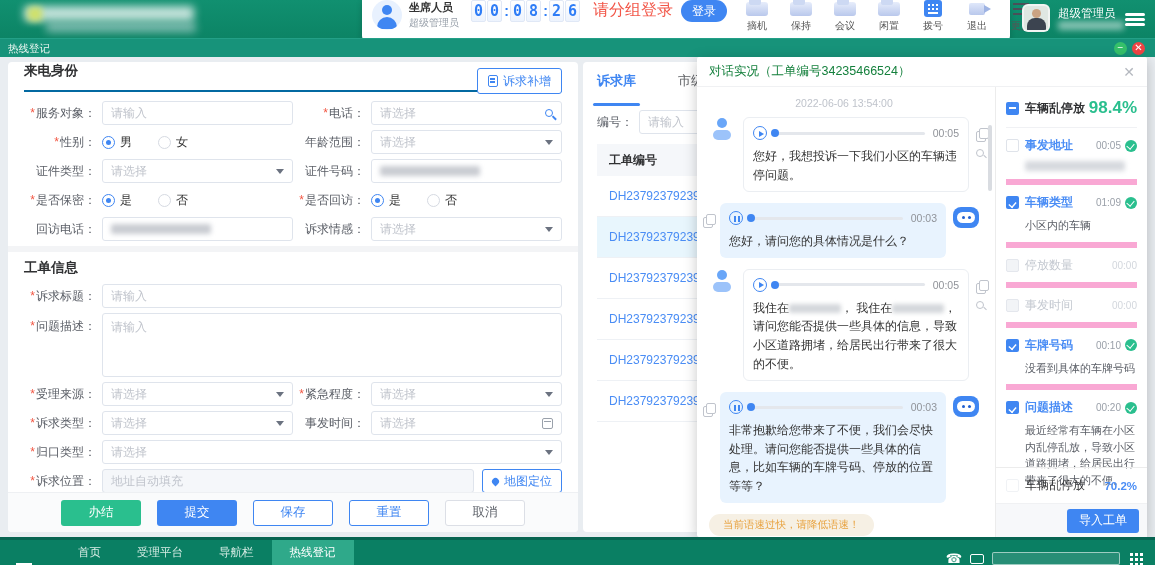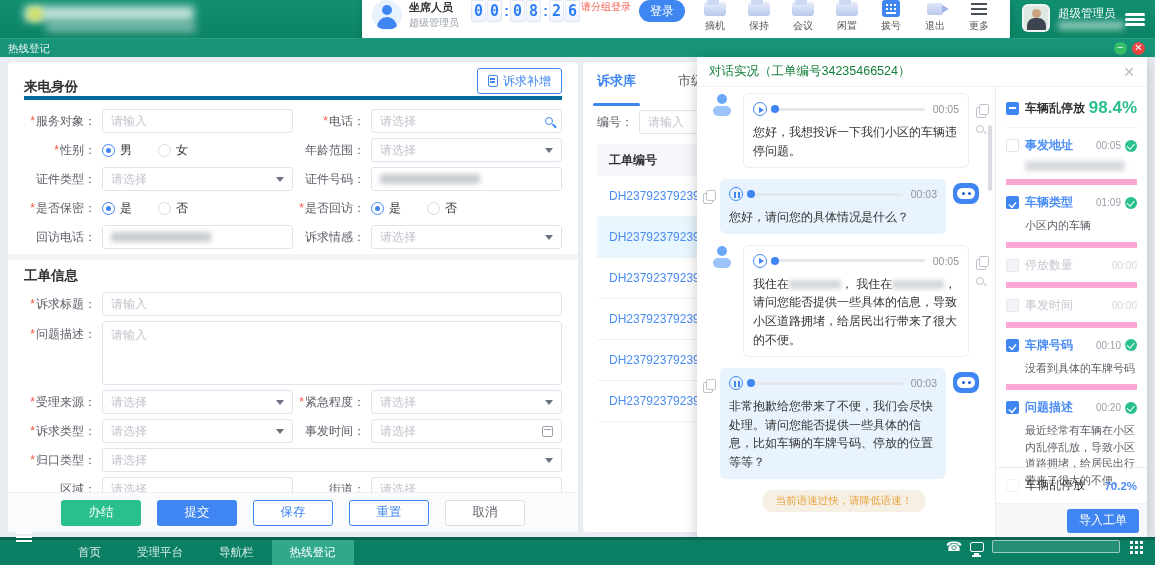--- a/index.html
+++ b/index.html
@@ -14,21 +14,21 @@
   .toolcard{position:absolute;left:362px;top:0;width:648px;height:46px;background:#fff;border-radius:0 0 10px 10px;box-shadow:0 2px 6px rgba(0,0,0,.18);display:flex;align-items:flex-start;padding:0 10px}
   .agent-ic{width:30px;height:30px;border-radius:50%;background:#e8f1fe;position:relative;flex:none;overflow:hidden}
   .agent-ic::before{content:"";position:absolute;left:10px;top:5px;width:10px;height:10px;border-radius:50%;background:#3f86f2}
   .agent-ic::after{content:"";position:absolute;left:5px;top:17px;width:20px;height:12px;border-radius:10px 10px 0 0;background:#3f86f2}
   .agent-names{margin-left:7px;width:52px;flex:none}
   .agent-names .l1{font-size:11px;color:#333;font-weight:bold;white-space:nowrap}
   .agent-names .l2{font-size:10px;color:#98a0aa;white-space:nowrap;margin-top:1px}
   .timer{display:flex;align-items:center;margin-left:10px;flex:none}
   .dgt{width:15px;height:22px;margin-right:1px;border:1px solid #e0e8f6;border-radius:2px;background:linear-gradient(#ffffff,#edf3fd);color:#2f7df6;font-family:"DejaVu Sans Mono",monospace;font-weight:bold;font-size:15px;display:flex;align-items:center;justify-content:center}
   .colon{width:7px;text-align:center;color:#2f7df6;font-weight:bold;font-size:14px}
-  .login-hint{font-size:10px;color:#f25749;white-space:nowrap;flex:none}
+  .login-hint{margin-left:12px;font-size:16px;color:#f25749;white-space:nowrap;flex:none}
   .login-btn{margin-left:8px;width:46px;height:22px;border-radius:11px;background:#3f86f2;color:#fff;font-size:12px;display:flex;align-items:center;justify-content:center;flex:none;cursor:pointer}
   .tool-items{display:flex;margin-left:8px}
   .titem{width:44px;text-align:center;cursor:pointer}
   .titem .lbl{font-size:10px;color:#555;margin-top:2px;white-space:nowrap}
   .ticon{height:17px;display:flex;align-items:center;justify-content:center}
   .ic3d{width:22px;height:14px;background:linear-gradient(#e7edfb,#b9c8ec);border-radius:3px;position:relative}
   .ic3d::before{content:"";position:absolute;left:3px;top:-3px;width:12px;height:6px;background:#cdd9f3;border-radius:2px}
   .ic-dial{width:18px;height:17px;background:#3f86f2;border-radius:3px;position:relative}
   .ic-dial::before{content:"";position:absolute;left:4px;top:4px;width:2px;height:2px;background:#fff;box-shadow:4px 0 0 #fff,8px 0 0 #fff,0 4px 0 #fff,4px 4px 0 #fff,8px 4px 0 #fff}
   .ic-dial::after{content:"";position:absolute;left:4px;bottom:3px;width:10px;height:2px;background:#fff}
@@ -47,21 +47,21 @@
 
   
   .tbar{position:absolute;left:0;top:38px;width:1155px;height:19px;background:#17937a;border-top:1px solid #23a087}
   .tbar .tab{position:absolute;left:8px;top:3px;font-size:10.5px;color:#eef7f3}
   .winbtn{position:absolute;top:3px;width:13px;height:13px;border-radius:50%;color:#fff;font-size:10px;line-height:12px;text-align:center;cursor:pointer}
   .win-min{right:28px;background:#35c06a}
   .win-close{right:10px;background:#ef4444}
 
   
   .lpanel{position:absolute;left:8px;top:62px;width:570px;height:470px;background:#fff;border-radius:4px;overflow:hidden;padding:0 16px}
-  .sec-hd{height:38px;display:flex;align-items:flex-end;border-bottom:4px solid #0369a1;position:relative}
+  .sec-hd{height:30px;display:flex;align-items:flex-start;border-bottom:2px solid #0369a1;position:relative}
   .sec-hd .t{font-size:13.5px;font-weight:bold;color:#303133}
   .sup-btn{position:absolute;right:0;top:6px;height:26px;border:1px solid #3f86f2;border-radius:3px;color:#3f86f2;font-size:12px;display:flex;align-items:center;padding:0 10px;cursor:pointer;background:#fff}
   .doc-ic{width:10px;height:12px;border:1.5px solid #3f86f2;border-radius:2px;margin-right:5px;position:relative}
   .doc-ic::before{content:"";position:absolute;left:1px;top:2px;width:5px;height:1.5px;background:#3f86f2;box-shadow:0 3px 0 #3f86f2}
   .frm{padding-top:9px}
   .f-row{display:flex;margin-bottom:5px;height:24px}
   .f-col{flex:1;display:flex;align-items:center;min-width:0}
   .f-label{width:78px;text-align:right;font-size:12px;color:#5a5e66;flex:none;padding-right:6px;white-space:nowrap}
   .star{color:#f25643;margin-right:1px}
   .inp{flex:1;height:24px;border:1px solid #dfe4ec;border-radius:3px;display:flex;align-items:center;padding:0 8px;font-size:12px;background:#fff;min-width:0;cursor:text}
@@ -133,21 +133,21 @@
   .fill::after{content:"";position:absolute;right:-4px;top:-2.5px;width:8px;height:8px;border-radius:50%;background:#3f86f2}
   .atime{font-size:10.5px;color:#909399;flex:none}
   .btxt{font-size:12px;color:#333;line-height:1.55;margin-top:6px}
   .bblur{display:inline-block;width:52px;height:9px;background:#d4d7db;border-radius:2px;filter:blur(2px);vertical-align:-1px}
   .sideic{display:flex;flex-direction:column;gap:7px;margin:14px 0 0 7px}
   .sideic.left{margin:14px 7px 0 0}
   .cpy{width:10px;height:11px;border:1.2px solid #c0c4cc;border-radius:2px;position:relative;cursor:pointer}
   .cpy::before{content:"";position:absolute;left:2px;top:-4px;width:8px;height:9px;border:1.2px solid #c0c4cc;border-radius:2px;background:#fff}
   .smag{width:8px;height:8px;border:1.2px solid #c0c4cc;border-radius:50%;position:relative;cursor:pointer}
   .smag::after{content:"";position:absolute;left:6px;top:6px;width:4px;height:1.2px;background:#c0c4cc;transform:rotate(45deg)}
-  .warn{display:flex;justify-content:center;margin:2px 0 10px}
+  .warn{display:flex;justify-content:flex-start;margin:2px 0 10px}
   .warn span{background:#f6f0e4;color:#e8a23f;font-size:10.5px;padding:4px 14px;border-radius:12px}
   .cscroll{position:absolute;right:3px;top:38px;width:4px;height:66px;background:#d9dce1;border-radius:2px}
   
   .ext{flex:1;border-left:1px solid #ececec;display:flex;flex-direction:column;min-width:0}
   .ext-in{padding:0 10px;flex:1;display:flex;flex-direction:column;min-height:0}
   .ex-hd{display:flex;align-items:center;padding:11px 0 9px;border-bottom:1px solid #f0f1f4}
   .cb{width:13px;height:13px;border-radius:2px;flex:none;margin-right:6px;position:relative;cursor:pointer}
   .cb.ind{background:#3f86f2}
   .cb.ind::after{content:"";position:absolute;left:3px;top:5.5px;width:7px;height:2px;background:#fff}
   .cb.chk{background:#3f86f2}
@@ -166,21 +166,21 @@
   .gchk::after{content:"";position:absolute;left:3px;top:2px;width:4px;height:6px;border:solid #fff;border-width:0 1.5px 1.5px 0;transform:rotate(40deg)}
   .exval{font-size:11px;color:#5a5e66;line-height:1.5;margin:6px 0 0 19px}
   .exblur{margin:7px 0 0 19px;width:100px;height:10px;background:#d6d9de;border-radius:2px;filter:blur(2.5px)}
   .ex-ft{border-top:1px solid #ececec;display:flex;align-items:center;padding:9px 10px}
   .ex-ft .lb{font-size:12px;color:#303133;white-space:nowrap}
   .ex-ft .sc{margin-left:auto;font-size:11.5px;font-weight:bold;color:#4a8df5}
   .ex-btnbar{background:#f7f8fa;height:34px;display:flex;align-items:center;justify-content:flex-end;padding-right:8px;border-top:1px solid #f0f1f3}
   .imp-btn{background:#3f86f2;color:#fff;font-size:12px;height:24px;padding:0 12px;border-radius:3px;display:flex;align-items:center;cursor:pointer}
 
   
-  .bbar{position:absolute;left:0;top:537px;width:1155px;height:28px;background:#0a7f63;border-top:3px solid #076451;display:flex;align-items:flex-start}
+  .bbar{position:absolute;left:0;top:537px;width:1155px;height:28px;background:#0a7f63;border-top:3px solid #076451;display:flex;align-items:flex-end}
   .blist{width:16px;height:2px;background:#fff;box-shadow:0 4px 0 #fff,0 8px 0 #fff;margin:-8px 0 0 16px;cursor:pointer}
   .btabs{display:flex;align-items:center;height:100%;margin-left:28px}
   .btab{font-size:11.5px;color:#d7ece5;padding:0 18px;height:100%;display:flex;align-items:center;cursor:pointer;white-space:nowrap}
   .btab.on{background:#2fa98a;color:#fff}
   .bright{margin-left:auto;display:flex;align-items:center;gap:8px;margin-right:12px}
   .bphone{color:#fff;font-size:13px;line-height:1;cursor:pointer}
   .bmon{width:14px;height:10px;border:1.5px solid #fff;border-radius:2px;position:relative;cursor:pointer}
   .bmon::after{content:"";position:absolute;left:3px;bottom:-4px;width:5px;height:2px;background:#fff;box-shadow:-2px 2px 0 #fff,2px 2px 0 #fff}
   .bstrip{width:128px;height:13px;border:1px solid rgba(255,255,255,.55);background:rgba(255,255,255,.12);border-radius:2px}
   .bgrid{width:3px;height:3px;background:#fff;box-shadow:5px 0 0 #fff,10px 0 0 #fff,0 5px 0 #fff,5px 5px 0 #fff,10px 5px 0 #fff,0 10px 0 #fff,5px 10px 0 #fff,10px 10px 0 #fff;margin:-8px 10px 0 2px;cursor:pointer}
@@ -428,20 +428,32 @@
     <div class="f-col">
       <div class="f-label"><span class="star">*</span><span>归口类型：</span></div>
       <div class="inp">
           <span class="ph">请选择</span>
           <span class="caret"></span>
         </div>
     </div>
   </div>
   <div class="f-row">
     <div class="f-col">
+      <div class="f-label"><span class="star">*</span><span>诉求位置：</span></div>
+      <div class="inp dis">
+          <span class="ph">地址自动填充</span>
+        </div>
+      <div class="map-btn">
+          <span class="pin"></span>
+          <span>地图定位</span>
+        </div>
+    </div>
+  </div>
+  <div class="f-row">
+    <div class="f-col">
       <div class="f-label"><span>区域：</span></div>
       <div class="inp">
           <span class="ph">请选择</span>
         </div>
     </div>
     <div class="f-col">
       <div class="f-label"><span>街道：</span></div>
       <div class="inp">
           <span class="ph">请选择</span>
         </div>
@@ -479,20 +491,21 @@
   </div>
 </div>
 
 <div class="ovl">
   <div class="ovl-hd">
     <span class="t">对话实况（工单编号34235466524）</span>
     <span class="ovl-x">✕</span>
   </div>
   <div class="ovl-bd">
     <div class="chat">
+      <div class="cts">2022-06-06 13:54:00</div>
 
       <div class="msg">
         <div class="uav"></div>
         <div class="bub L">
           <div class="aud">
             <span class="pbtn play"></span>
             <span class="trk"><span class="fill" style="width: 58%;"></span></span>
             <span class="atime">00:05</span>
           </div>
           <div class="btxt">您好，我想投诉一下我们小区的车辆违停问题。</div>

